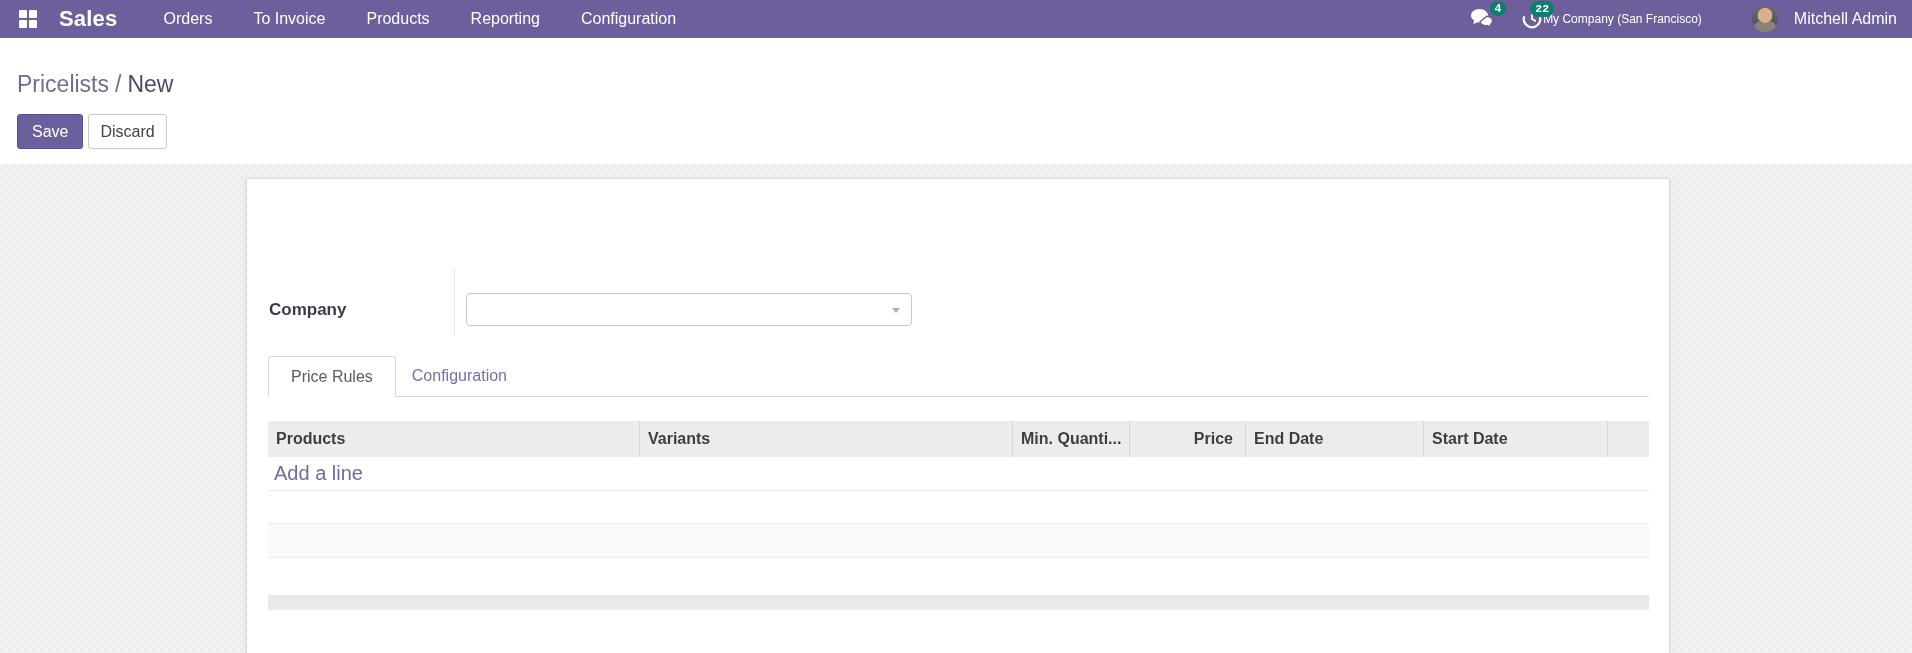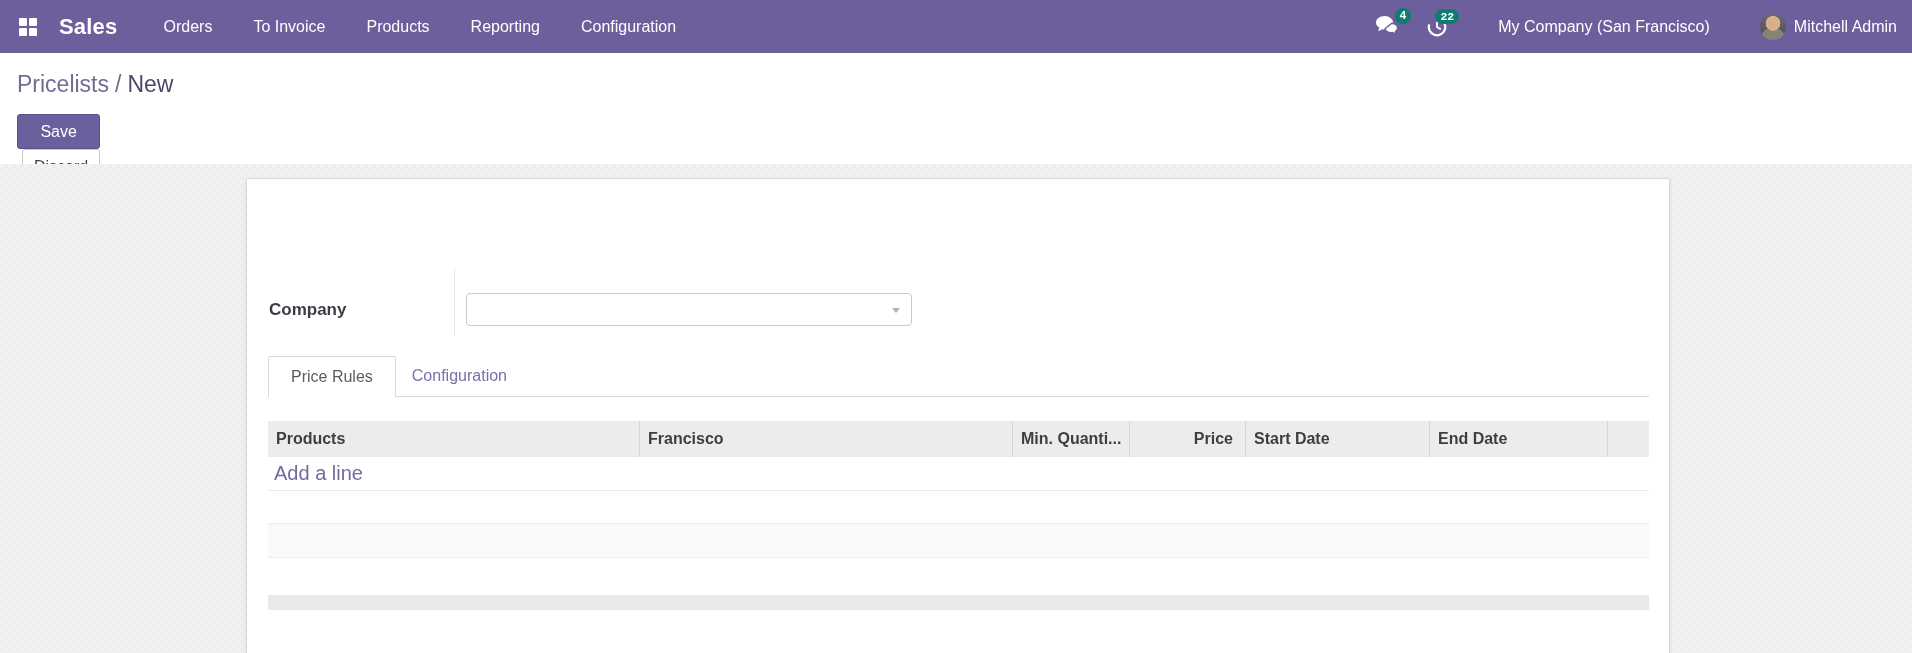--- a/index.html
+++ b/index.html
@@ -1,48 +1,48 @@
 <!DOCTYPE html>
 <html><head>
 <meta charset="utf-8">
 <style>
   * { margin:0; padding:0; box-sizing:border-box; }
   html,body { width:1912px; height:653px; overflow:hidden; background:#fff;
               font-family:"Liberation Sans", sans-serif; }
 
   
-  .navbar { position:absolute; top:0; left:0; width:1912px; height:53px;
+  .navbar { position:absolute; top:0; left:0; width:1912px; height:38px;
             background:#6c5f9c; display:flex; align-items:center; color:#fff; }
   .apps-icon { width:18px; height:18px; margin-left:19px; display:grid;
                grid-template-columns:8px 8px; grid-template-rows:8px 8px; gap:2px; cursor:pointer; }
   .apps-icon span { background:#fff; border-radius:1px; }
   .brand { font-size:22px; font-weight:bold; margin-left:22px; letter-spacing:.2px; }
   .menu { display:flex; gap:41px; margin-left:46px; font-size:16px; }
   .menu a { color:#fff; text-decoration:none; cursor:pointer; }
   .nav-right { margin-left:auto; display:flex; align-items:center; padding-right:15px; }
   .icon-wrap { position:relative; cursor:pointer; display:flex; align-items:center; }
   .icon-wrap.activity { margin-left:26px;font-family:Liberation Mono, monospace; }
   .badge { position:absolute; top:-7px; right:-11px; background:#0c7d6f; color:#fff;
            font-size:11.5px; font-weight:bold; padding:2px 5px; border-radius:9px; line-height:1; }
-  .nav-company { margin-left:50px; font-size:16px; cursor:pointer; }
+  .nav-company { font-size:12px; cursor:pointer; }
   .nav-user { margin-left:50px; display:flex; align-items:center; cursor:pointer; }
   .avatar { width:26px; height:26px; border-radius:50%; display:inline-block;
             background:
               radial-gradient(circle at 50% 36%, #d8b08c 0 34%, rgba(0,0,0,0) 36%),
               radial-gradient(circle at 50% 100%, #8a8276 0 42%, rgba(0,0,0,0) 44%),
               linear-gradient(#6a6a72, #4e4c55); }
-  .nav-user span.uname { margin-left:8px; font-size:16px; }
+  .nav-user span.uname { margin-left:16px; font-size:16px; }
 
   
   .control-panel { position:absolute; top:53px; left:0; width:1912px; height:111px; background:#fff; }
   .breadcrumb { position:absolute; left:17px; top:18px; font-size:23px; }
   .breadcrumb a { color:#716c92; text-decoration:none; cursor:pointer; }
   .breadcrumb .sep { color:#716c92; padding:0 6px; }
   .breadcrumb .current { color:#4d466e; }
-  .cp-buttons { position:absolute; left:17px; top:61px; display:flex;flex-direction:column; }
+  .cp-buttons { position:absolute; left:17px; top:61px; display:flex; }
   .btn { height:35px; font-size:16px; border-radius:3px; cursor:pointer;
          font-family:"Liberation Sans", sans-serif; }
   .btn-save { background:#6b5f9e; border:1px solid #5a4f8e; color:#fff; padding:0 14px; }
   .btn-discard { background:#fff; border:1px solid #c9c9c9; color:#444; padding:0 11px; margin-left:5px; }
 
   
   .content-bg { position:absolute; top:164px; left:0; width:1912px; height:489px;
                 background-color:#f3f2f2;
                 background-image:
                   linear-gradient(45deg, rgba(0,0,0,0.02) 25%, transparent 25%, transparent 75%, rgba(0,0,0,0.02) 75%),
@@ -153,25 +153,25 @@
     </div>
 
     <div class="tabs">
       <div class="tab active">Price Rules</div>
       <div class="tab inactive">Configuration</div>
     </div>
 
     <div class="o-table">
       <div class="thead">
         <div class="th c0">Products</div>
-        <div class="th c1">Francisco</div>
+        <div class="th c1">Variants</div>
         <div class="th c2">Min. Quanti...</div>
         <div class="th c3">Price</div>
+        <div class="th c5">End Date</div>
         <div class="th c4">Start Date</div>
-        <div class="th c5">End Date</div>
         <div class="th c6"></div>
       </div>
       <div class="trow row-add">
         <a>Add a line</a>
       </div>
       <div class="trow row-b"></div>
       <div class="trow row-c"></div>
       <div class="trow row-d"></div>
       <div class="tfoot-bar"></div>
     </div>

